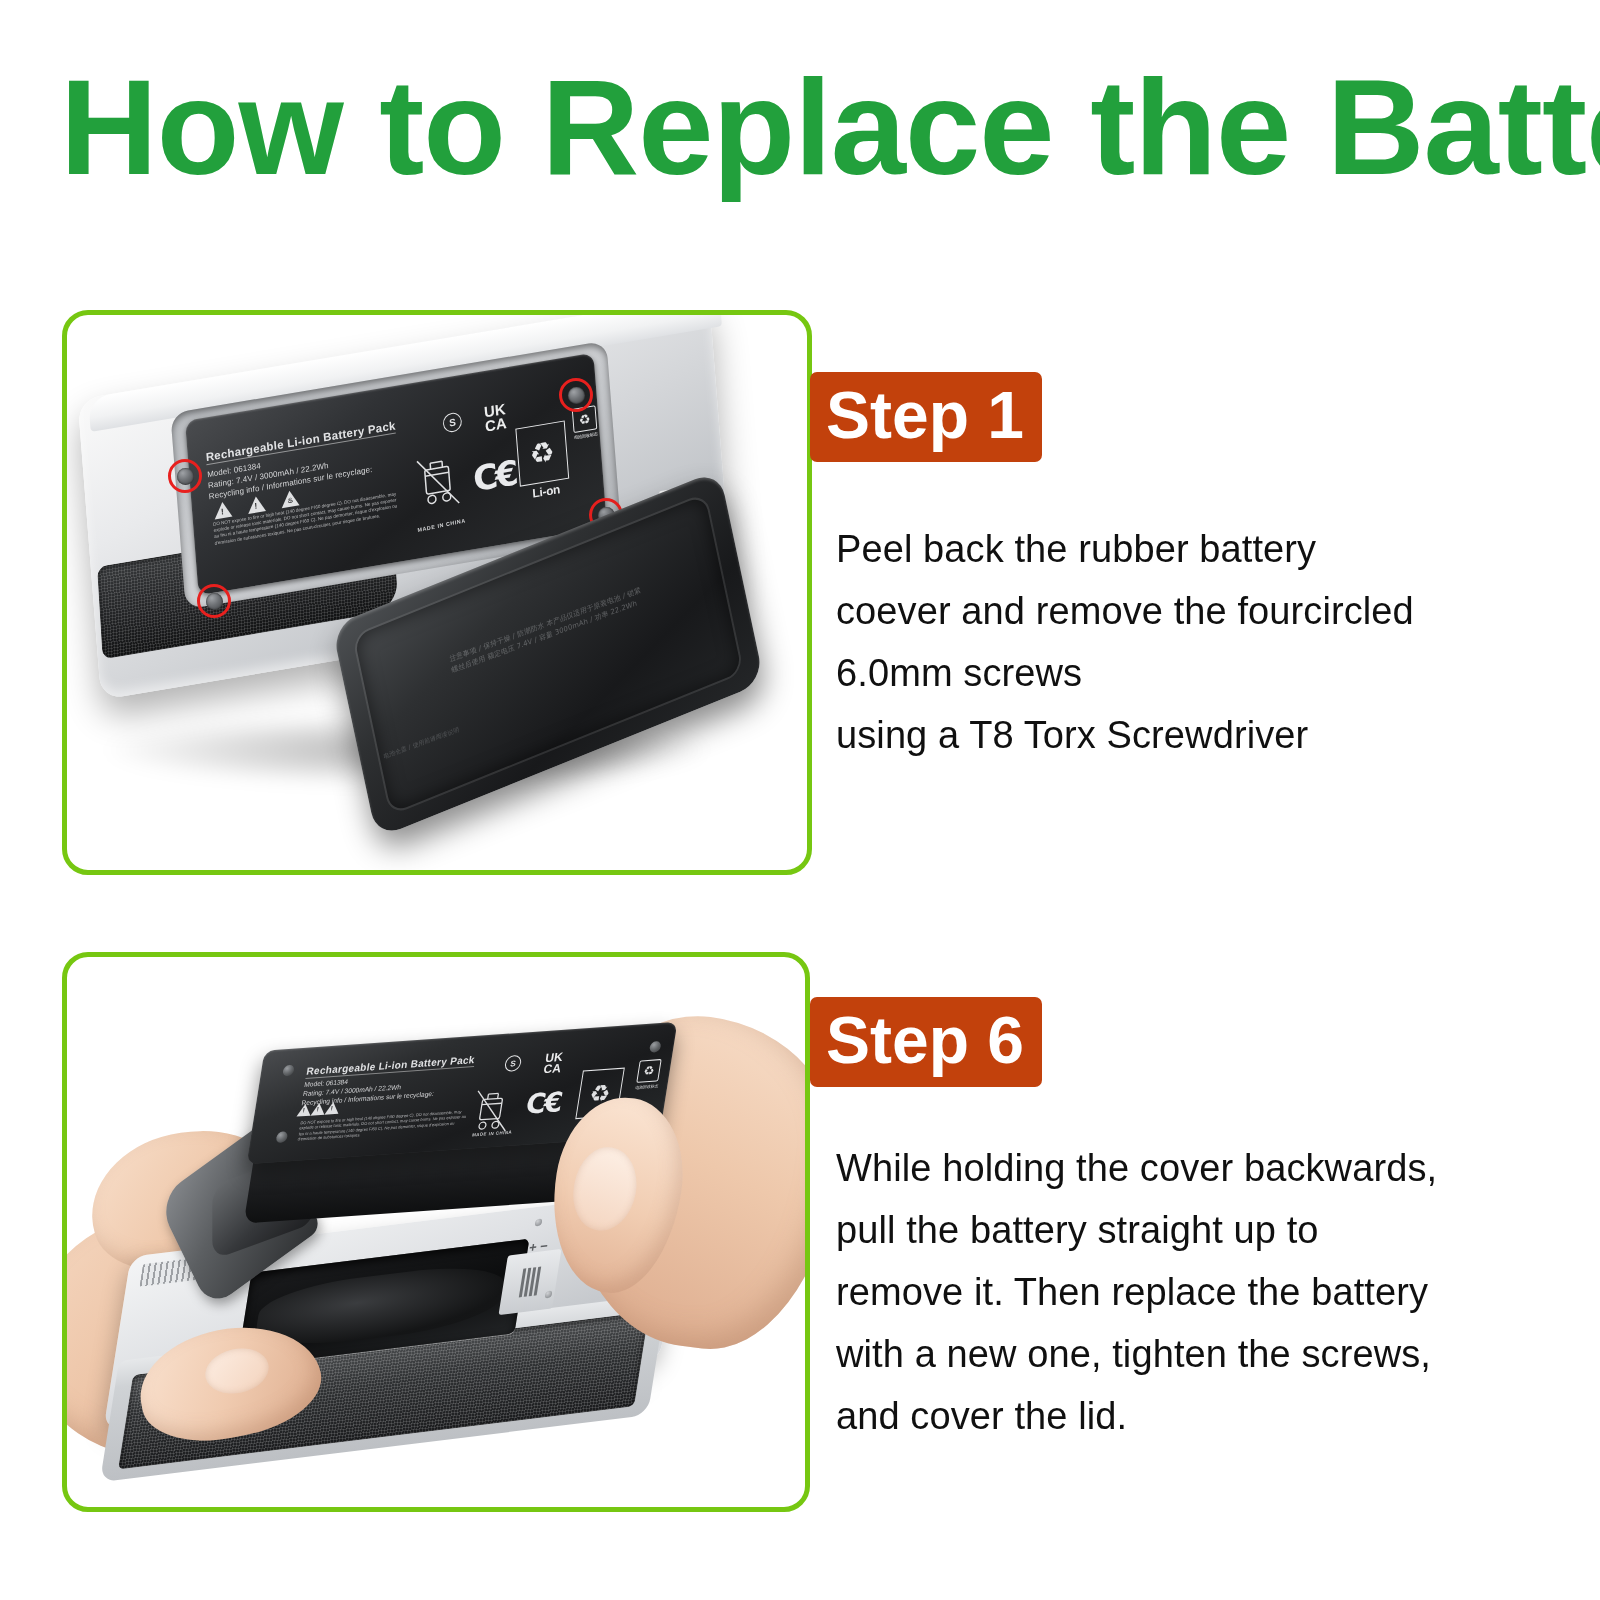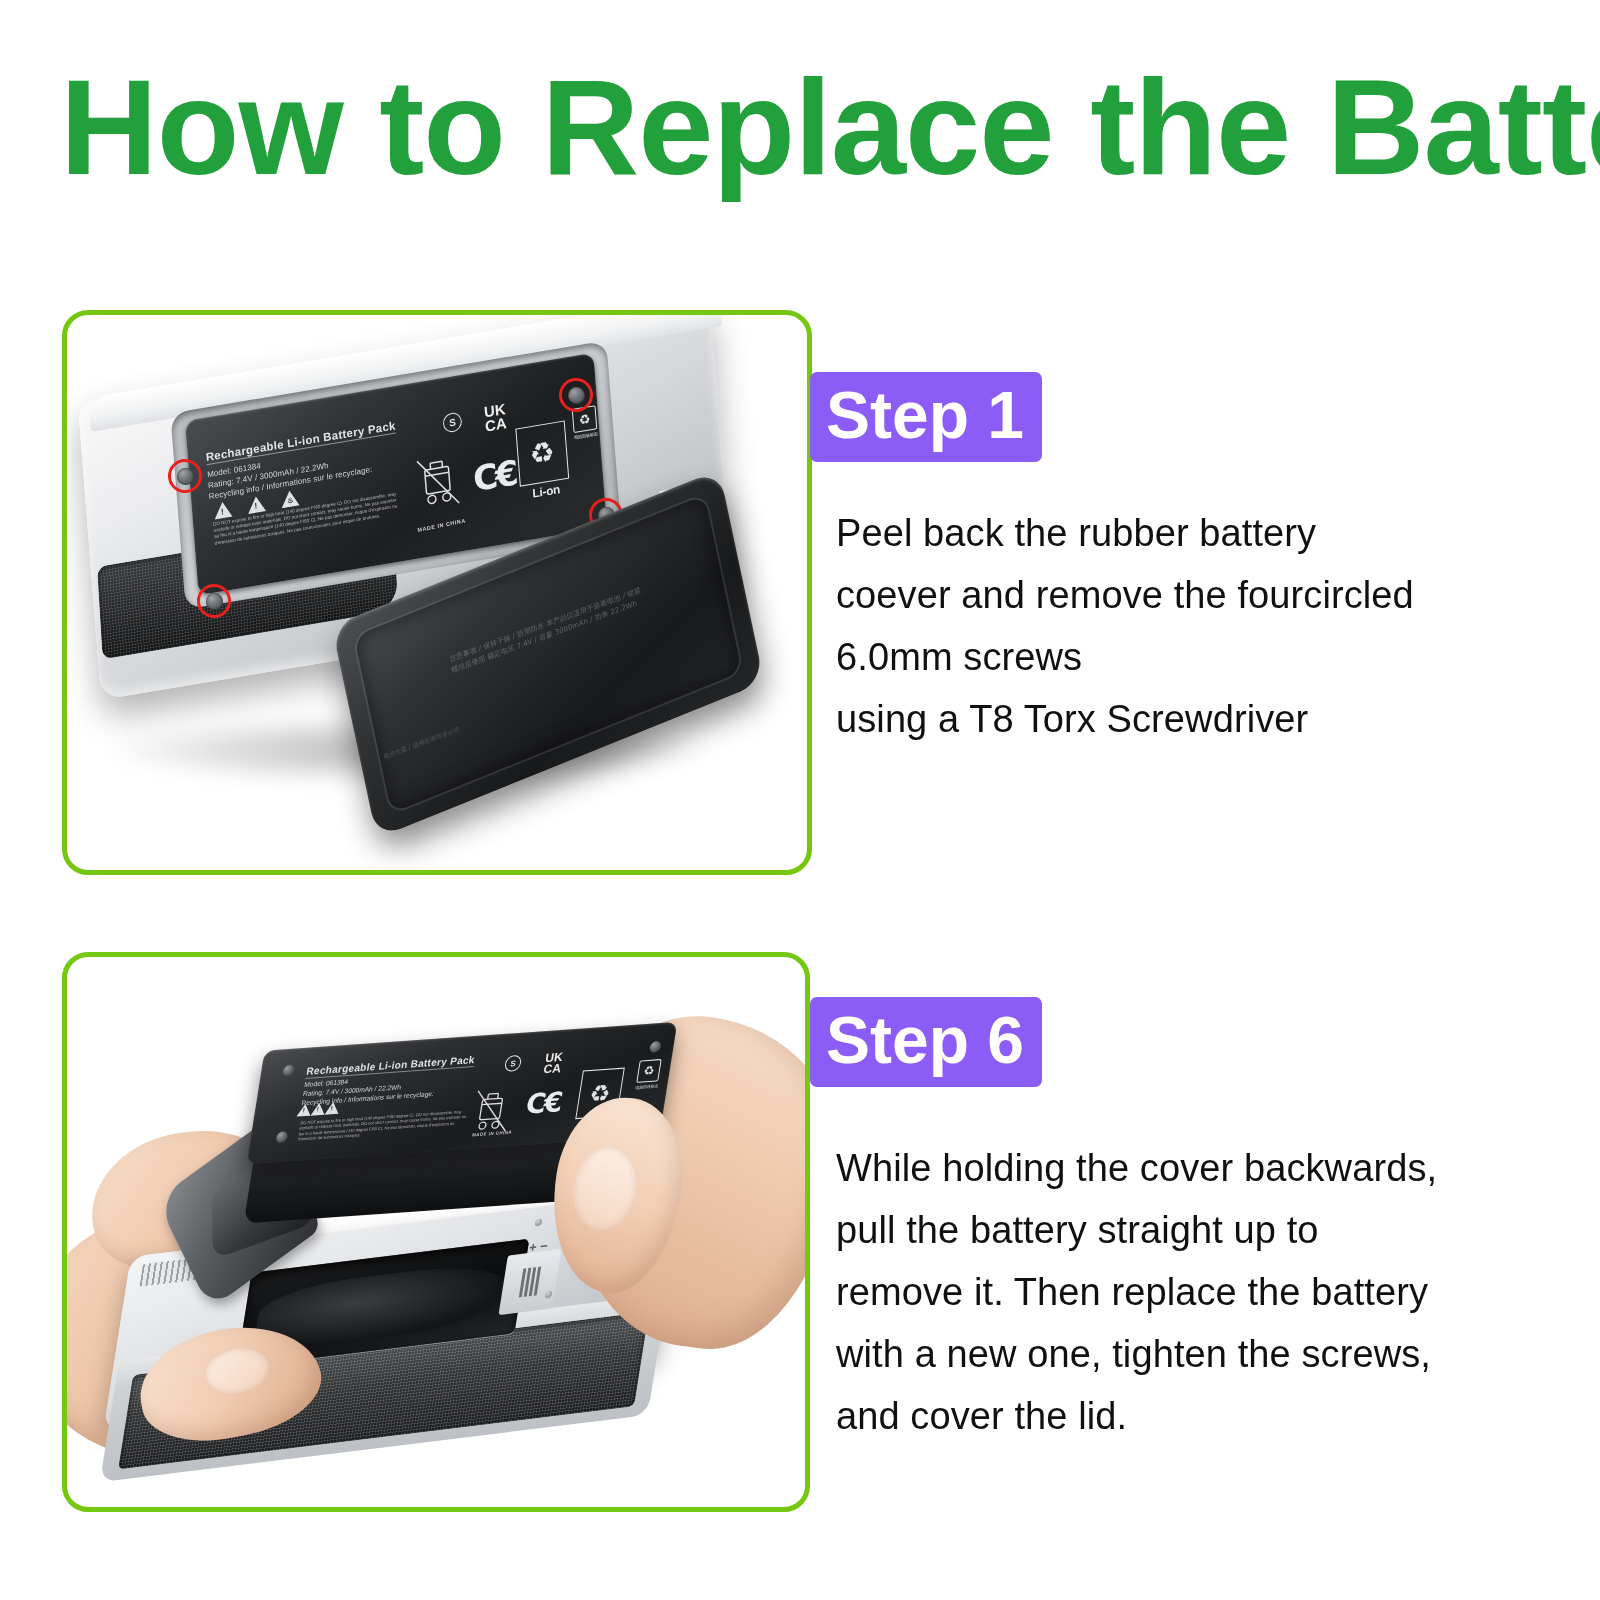--- a/index.html
+++ b/index.html
@@ -41,21 +41,21 @@
     border-radius: 26px;
     box-sizing: border-box;
     background: #ffffff;
     overflow: hidden;
   }
   #photo-box-1 { left: 62px;  top: 310px;  width: 750px;  height: 565px; }
   #photo-box-2 { left: 62px;  top: 952px;  width: 748px;  height: 560px; }
 
   .step-badge {
     position: absolute;
-    background: #8b5cf6;
+    background: #c2410c;
     border-radius: 7px;
     color: #ffffff;
     font-family: "Liberation Sans", sans-serif;
     font-weight: bold;
     font-size: 66px;
     line-height: 82px;
     padding: 2px 18px 6px 16px;
     white-space: nowrap;
     box-sizing: border-box;
   }
@@ -64,21 +64,21 @@
 
   .step-body {
     position: absolute;
     color: #101010;
     font-family: "Liberation Sans", sans-serif;
     font-size: 38px;
     line-height: 62px;
     white-space: pre-line;
     letter-spacing: 0.1px;
   }
-  #step-body-1 { left: 836px; top: 502px; width: 690px; }
+  #step-body-1 { left: 836px; top: 518px; width: 690px; }
   #step-body-2 { left: 836px; top: 1137px; width: 690px; }
 
   
   .scene { position: absolute; inset: 0; }
 
   
   #sp1-shadow {
     position: absolute;
     left: 40px; top: 400px; width: 600px; height: 70px;
     background: radial-gradient(ellipse at center, rgba(0,0,0,0.30) 0%, rgba(0,0,0,0.12) 45%, rgba(0,0,0,0) 72%);

